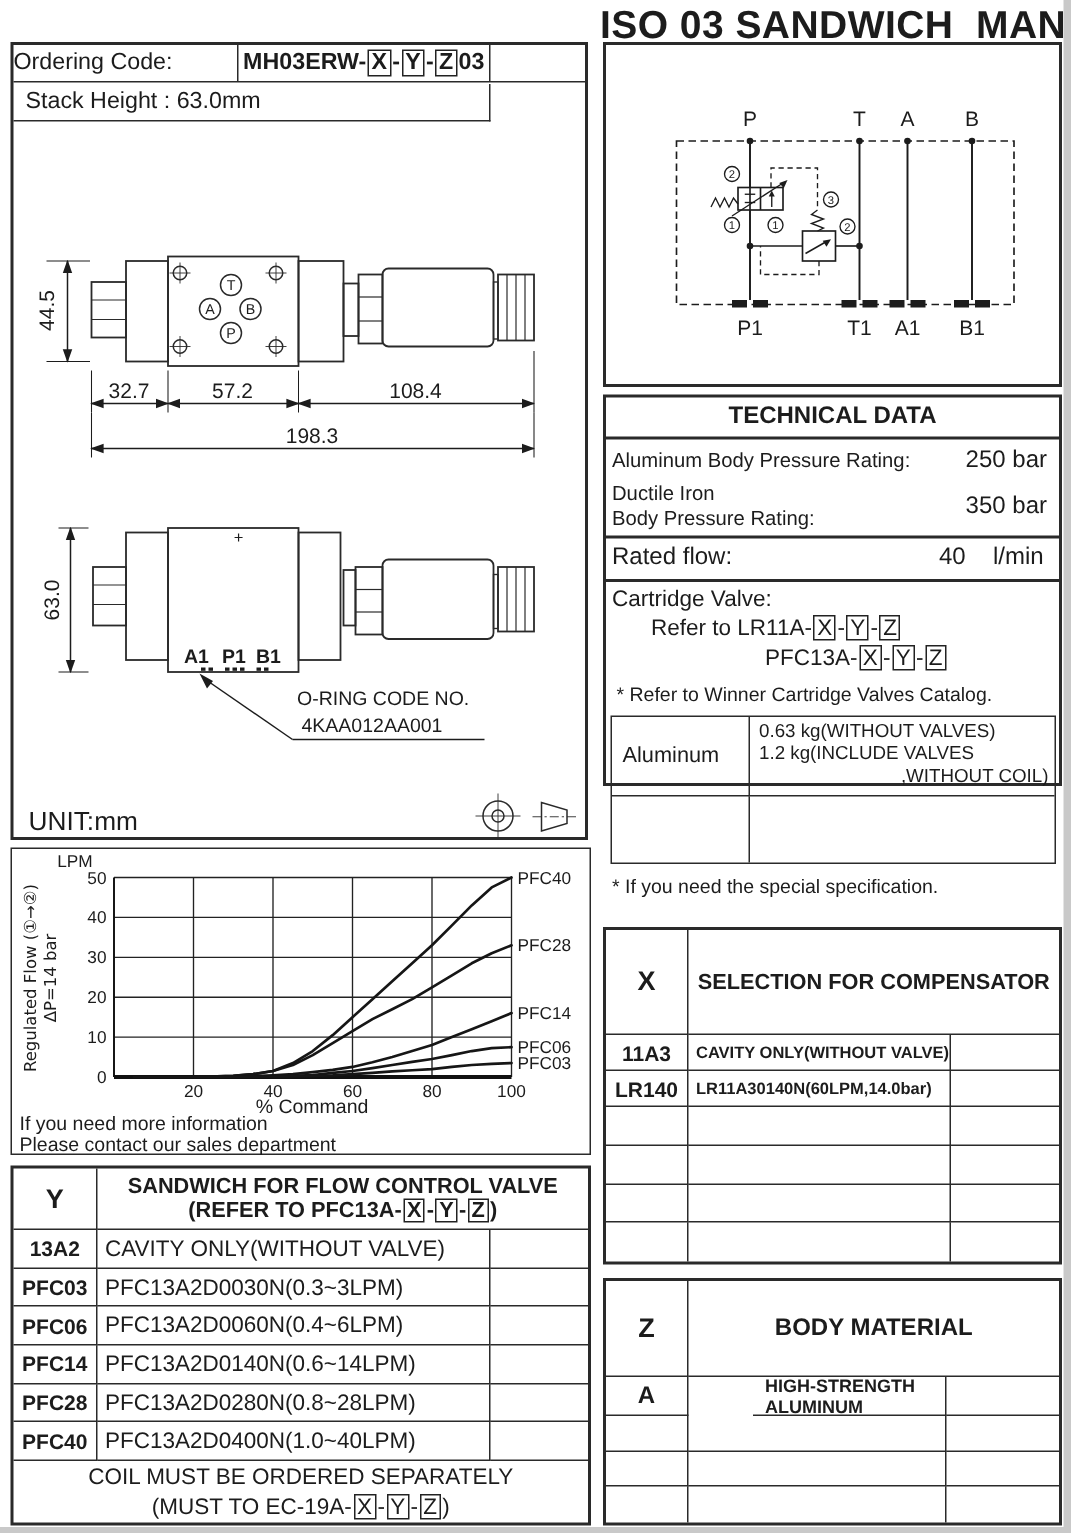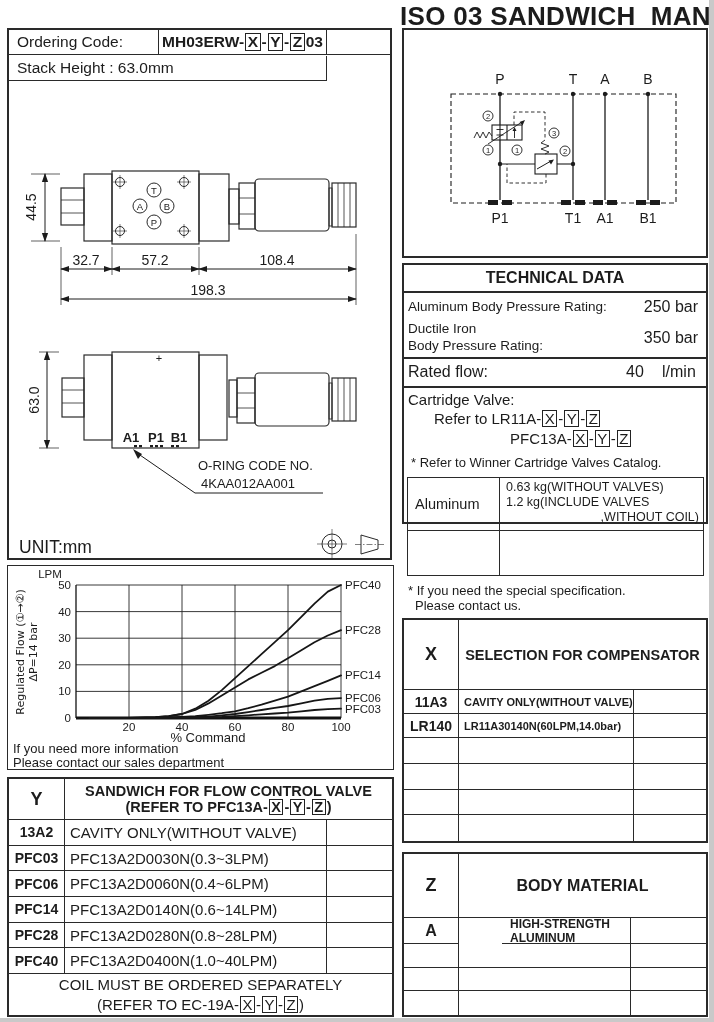--- a/index.html
+++ b/index.html
@@ -12,21 +12,21 @@
   .edge-b { position:absolute; left:0; top:1018px; width:714px; height:4px; background:#c9c9c9; }
 
   .title {
     position:absolute; left:400px; top:1px; width:308px; text-align:right;
     font-size:26px; font-weight:700; letter-spacing:.3px; white-space:pre;
   }
 
   
   .main-panel { position:absolute; left:7px; top:28px; width:385px; height:532px; border:2px solid #2a2a2a; background:#fff; }
   .oc-row { position:absolute; left:0; top:0; width:100%; height:25px; border-bottom:1.6px solid #2a2a2a; display:flex; }
-  .oc-label { width:150px; border-right:1.6px solid #2a2a2a; display:flex; align-items:center; padding-left:8px; font-size:15.5px; }
+  .oc-label { width:150px; border-right:1.6px solid #2a2a2a; display:flex; align-items:center; padding-left:0; font-size:15.5px; }
   .oc-code  { width:168px; border-right:1.6px solid #2a2a2a; display:flex; align-items:center; justify-content:center; font-size:15.5px; font-weight:700; }
   .sh-box { position:absolute; left:0; top:26px; width:318px; height:25px; border-bottom:1.6px solid #2a2a2a; border-right:1.6px solid #2a2a2a;
             display:flex; align-items:center; padding-left:8px; font-size:15.5px; }
   .xb { display:inline-block; border:1.5px solid #222; padding:0 1.5px; margin:0 1px; line-height:1.02; }
   .b  { font-weight:700; }
 
   svg text { font-family:"Liberation Sans", sans-serif; fill:#1c1c1c; }
   .dwg-dim { font-size:14px; }
   .dwg-sm  { font-size:13px; }
   .dwg-unit{ font-size:17.5px; }
@@ -296,21 +296,21 @@
     <div class="desc">PFC13A2D0140N(0.6~14LPM)</div>
       <div class="nr"></div>
     <div class="key">PFC28</div>
     <div class="desc">PFC13A2D0280N(0.8~28LPM)</div>
       <div class="nr"></div>
     <div class="key">PFC40</div>
     <div class="desc">PFC13A2D0400N(1.0~40LPM)</div>
       <div class="nr"></div>
     <div class="foot nr nb">
       <div>COIL MUST BE ORDERED SEPARATELY</div>
-      <div><span>(REFER TO EC-19A-</span><span class="xb">X</span>-<span class="xb">Y</span>-<span class="xb">Z</span><span>)</span></div>
+      <div><span>(MUST TO EC-19A-</span><span class="xb">X</span>-<span class="xb">Y</span>-<span class="xb">Z</span><span>)</span></div>
     </div>
   </div>
 
   <div class="circuit-panel">
     <svg width="302" height="226" viewBox="0 0 302 226">
       <g class="sch-port" font-size="15" text-anchor="middle">
         <text x="96" y="54">P</text>
         <text x="169" y="54">T</text>
         <text x="201" y="54">A</text>
         <text x="244" y="54">B</text>
@@ -412,21 +412,20 @@
       <div class="wt-txt nr">
         <div>0.63  kg(WITHOUT VALVES)</div>
         <div>1.2    kg(INCLUDE VALVES</div>
         <div class="wt-right">,WITHOUT COIL)</div>
       </div>
       <div class="nb"></div>
         <div class="nr nb"></div>
     </div>
     <div class="td-abs td-note" style="left:4px;top:318px;">
       <div>* If you need the special specification.</div>
-      <div style="padding-left:7px;">Please contact us.</div>
     </div>
   </div>
 
   <div class="tbl tbl-x">
     <div class="hcell">X</div>
     <div class="hdr nr" style="grid-column:2/4">SELECTION FOR COMPENSATOR</div>
     <div class="key">11A3</div>
     <div class="desc-sm">CAVITY ONLY(WITHOUT VALVE)</div>
       <div class="nr"></div>
     <div class="key">LR140</div>

